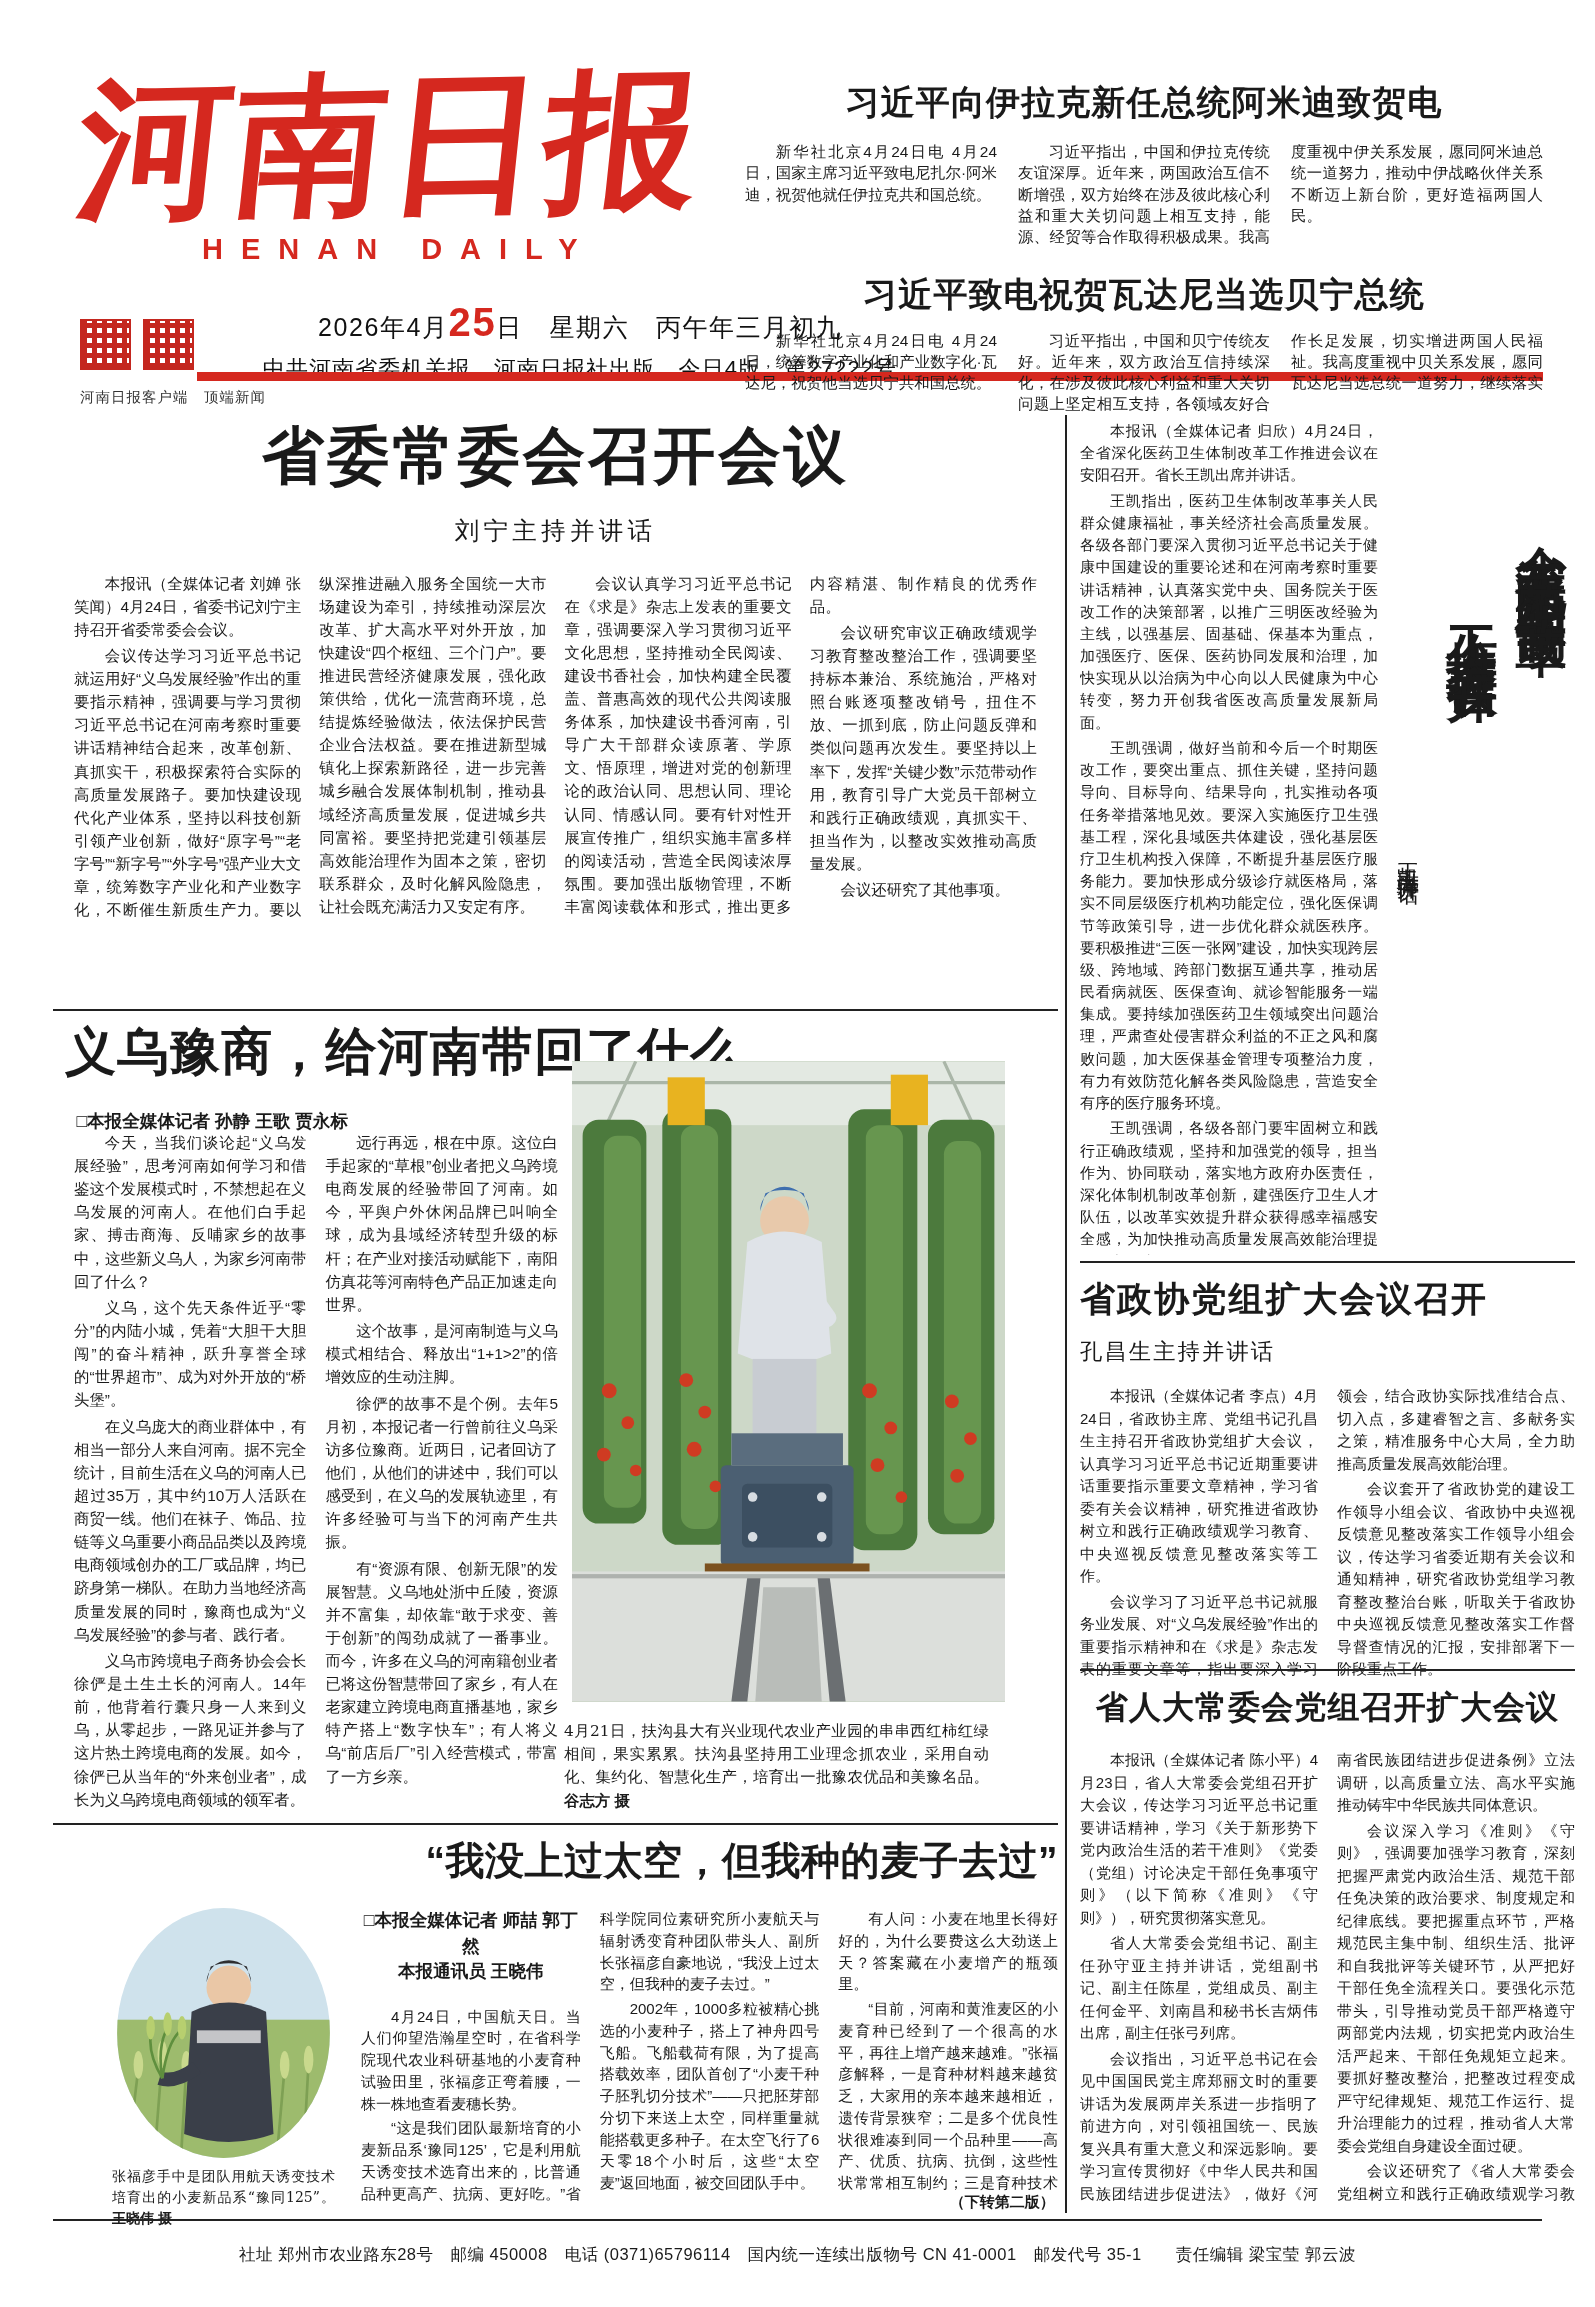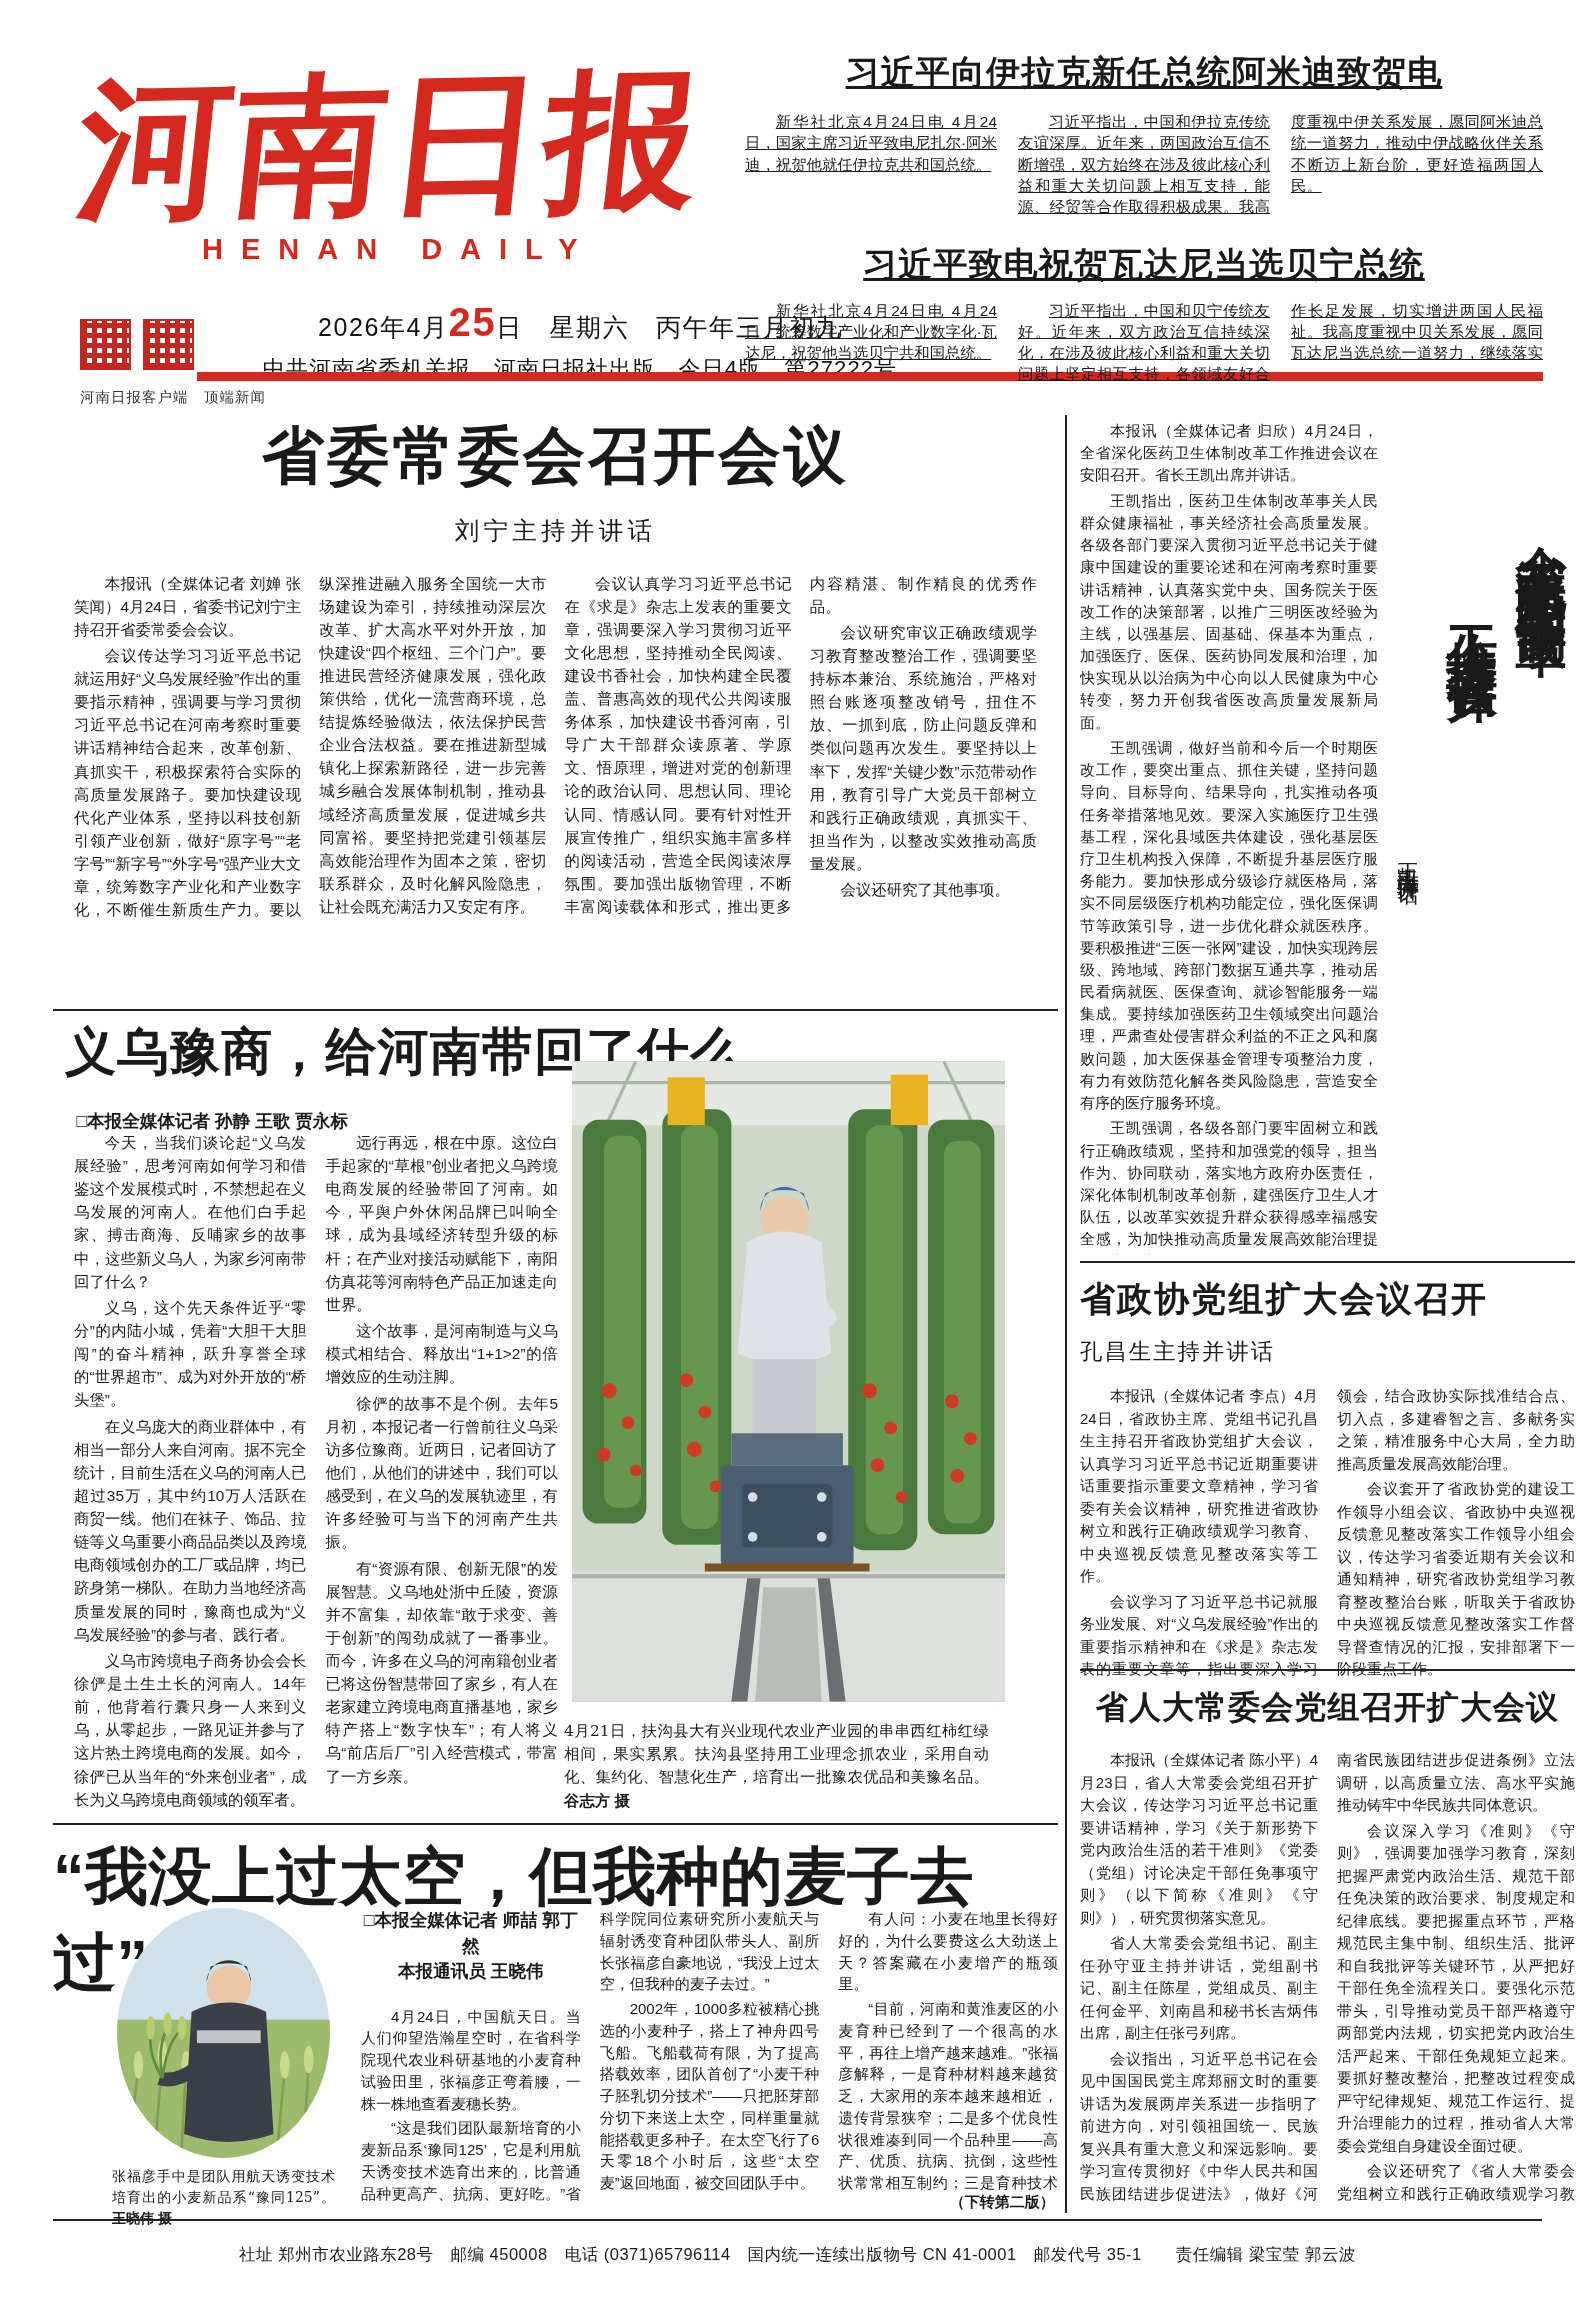--- a/index.html
+++ b/index.html
@@ -37,21 +37,21 @@
 
   .vert-wrap{writing-mode:vertical-rl;text-align:left;}
   .vert-hl1{font-size:51px;font-weight:bold;letter-spacing:7.4px;display:block;}
   .vert-hl2{font-size:51px;font-weight:bold;letter-spacing:7.4px;display:block;padding-top:80px;margin-left:14px;}
   .vert-speaker{font-size:22.3px;padding-top:340px;margin-left:21px;letter-spacing:3.2px;}
 
   .hl-mid{font-size:51px;letter-spacing:1.1px;}
   .byline{font-size:17.6px;font-weight:bold;}
   .caption{font-size:15.4px;line-height:1.5;text-align:justify;font-family:"DejaVu Serif","Liberation Serif",serif;}
   .credit{font-weight:bold;font-family:"Liberation Sans",sans-serif;}
-  .hl-quote{font-size:63px;text-align:left;letter-spacing:0.5px;}
+  .hl-quote{font-size:39px;text-align:right;letter-spacing:0.5px;}
   .continued{position:absolute;right:3.2px;bottom:1.1px;font-weight:bold;font-size:15px;background:#fff;padding-left:4.3px;}
 
   
   .photo-frame{position:absolute;overflow:hidden;background:#9fb694;}
   .photo-oval{position:absolute;overflow:hidden;border-radius:50%;}
 </style>
 </head>
 <body>
 
 <div class="page">
@@ -68,21 +68,21 @@
 
   <div class="abs" style="left:229px;top:311px;width:702px;">
     <div class="dateline">
       <span>2026年4月</span><span class="day">25</span><span>日　星期六　</span><span>丙午年三月初九</span>
     </div>
     <div class="orgline">中共河南省委机关报　河南日报社出版　今日4版　第27222号</div>
   </div>
 
   <div class="redbar" style="left:197px;top:372px;width:1346px;height:9px;"></div>
 
-  <div class="abs" style="left:745px;top:50px;width:798px;text-decoration:underline;">
+  <div class="abs" style="left:745px;top:80px;width:798px;">
     <h2 class="hl-top">习近平向伊拉克新任总统阿米迪致贺电</h2>
     <div class="body-3col" style="height:117px;margin-top:15px;">
         <p>新华社北京4月24日电 4月24日，国家主席习近平致电尼扎尔·阿米迪，祝贺他就任伊拉克共和国总统。</p>
         <p>习近平指出，中国和伊拉克传统友谊深厚。近年来，两国政治互信不断增强，双方始终在涉及彼此核心利益和重大关切问题上相互支持，能源、经贸等合作取得积极成果。我高度重视中伊关系发展，愿同阿米迪总统一道努力，推动中伊战略伙伴关系不断迈上新台阶，更好造福两国人民。</p>
       </div>
     <h2 class="hl-top" style="margin-top:14px;">习近平致电祝贺瓦达尼当选贝宁总统</h2>
     <div class="body-3col" style="height:96px;margin-top:11.7px;">
         <p>新华社北京4月24日电 4月24日，统筹数字产业化和产业数字化·瓦达尼，祝贺他当选贝宁共和国总统。</p>
         <p>习近平指出，中国和贝宁传统友好。近年来，双方政治互信持续深化，在涉及彼此核心利益和重大关切问题上坚定相互支持，各领域友好合作长足发展，切实增进两国人民福祉。我高度重视中贝关系发展，愿同瓦达尼当选总统一道努力，继续落实好中非合作论坛北京峰会成果，推动中贝战略伙伴关系不断迈上新台阶。</p>
       </div>

